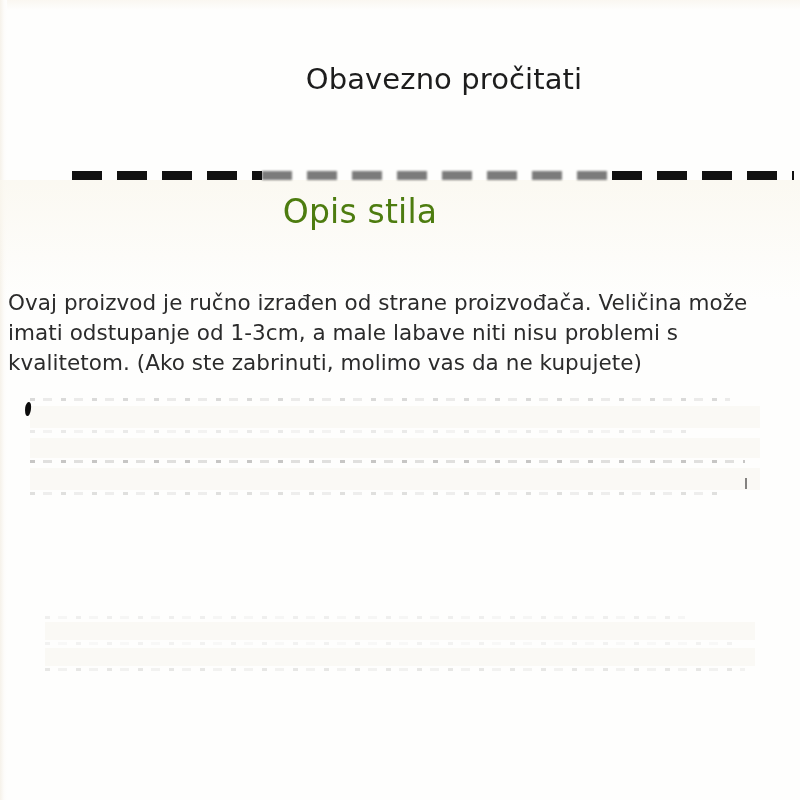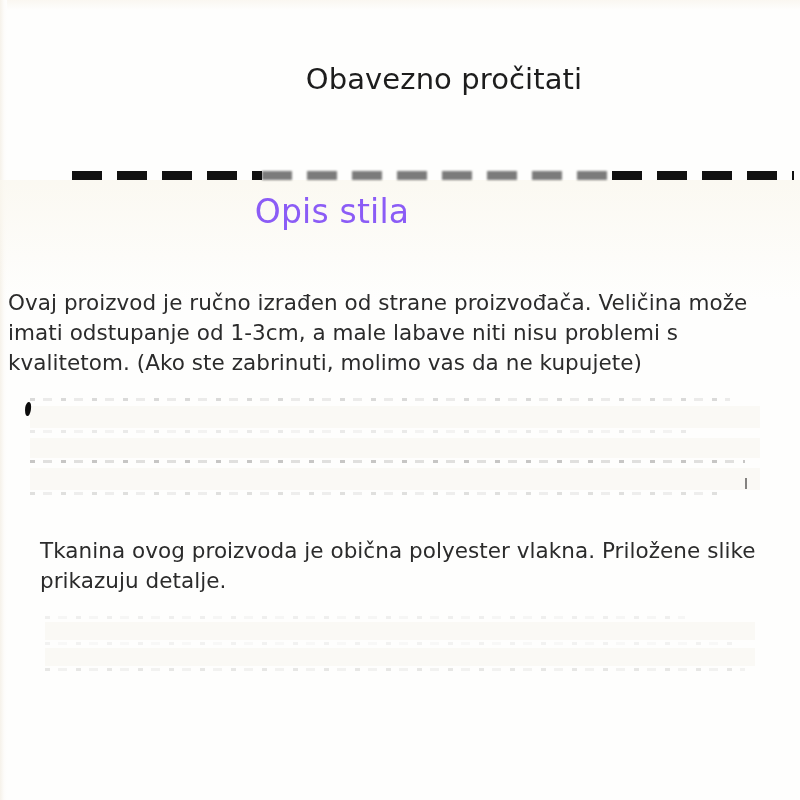--- a/index.html
+++ b/index.html
@@ -100,22 +100,23 @@
   
   #section-heading {
     position: absolute;
     left: 0; top: 190px;
     width: 664px;
     text-align: center;
     font-family: "DejaVu Sans", sans-serif;
     font-size: 33px;
     font-weight: 400;
     line-height: 44px;
-    color: #8b5cf6;
+    color: #4d7c0f;
     letter-spacing: 0.2px;
+    padding-left: 28px;
   }
 
   
   .para {
     position: absolute;
     text-align: left;
     font-family: "DejaVu Sans", sans-serif;
     font-size: 21.5px;
     line-height: 30px;
     color: #2b2b2b;
@@ -198,21 +199,20 @@
     <div class="gline" style="top:38px;  width:660px; opacity:0.30;"></div>
     <div class="gline" style="top:68px;  width:715px; opacity:0.85;"></div>
     <div class="gline" style="top:100px; width:690px; opacity:0.45;"></div>
     <div class="gwash" style="top:14px; width:730px; height:22px;"></div>
     <div class="gwash" style="top:46px; width:730px; height:20px;"></div>
     <div class="gwash" style="top:76px; width:730px; height:22px;"></div>
   </div>
   <div id="ink-mark"></div>
   <div id="ink-tick"></div>
 
-  <div class="para" id="para-2">Tkanina ovog proizvoda je obična polyester vlakna. Priložene slike prikazuju detalje.</div>
 
   <div class="ghost" id="ghost-b">
     <div class="gline" style="top:4px;  width:640px; opacity:0.22;"></div>
     <div class="gline" style="top:30px; width:690px; opacity:0.18;"></div>
     <div class="gline" style="top:56px; width:700px; opacity:0.35;"></div>
     <div class="gwash" style="top:10px; width:710px; height:18px;"></div>
     <div class="gwash" style="top:36px; width:710px; height:18px;"></div>
   </div>
 
 

